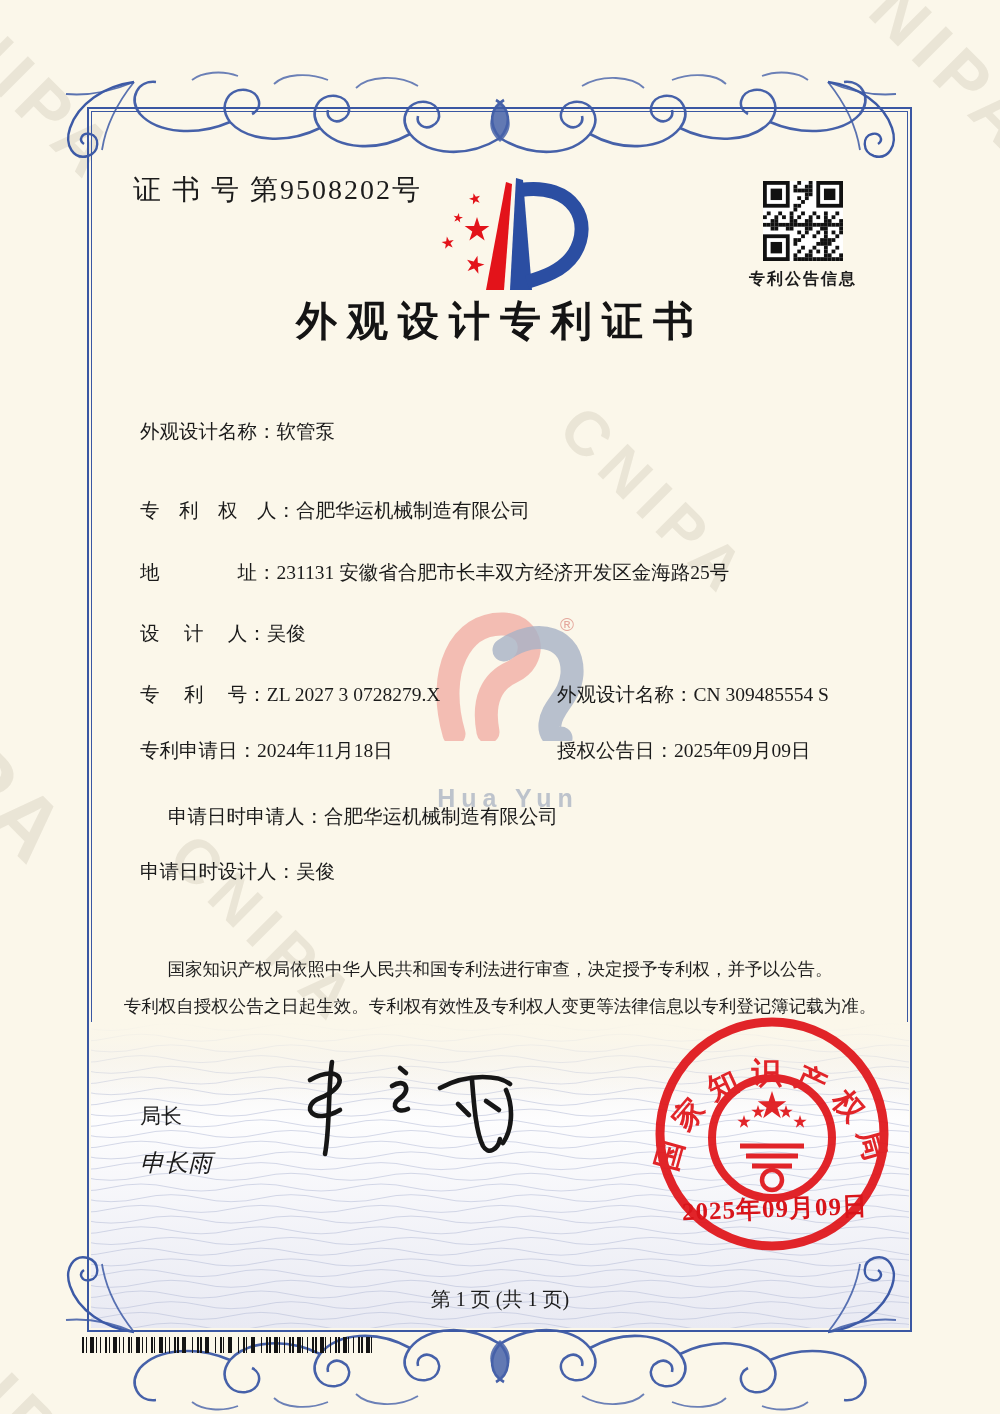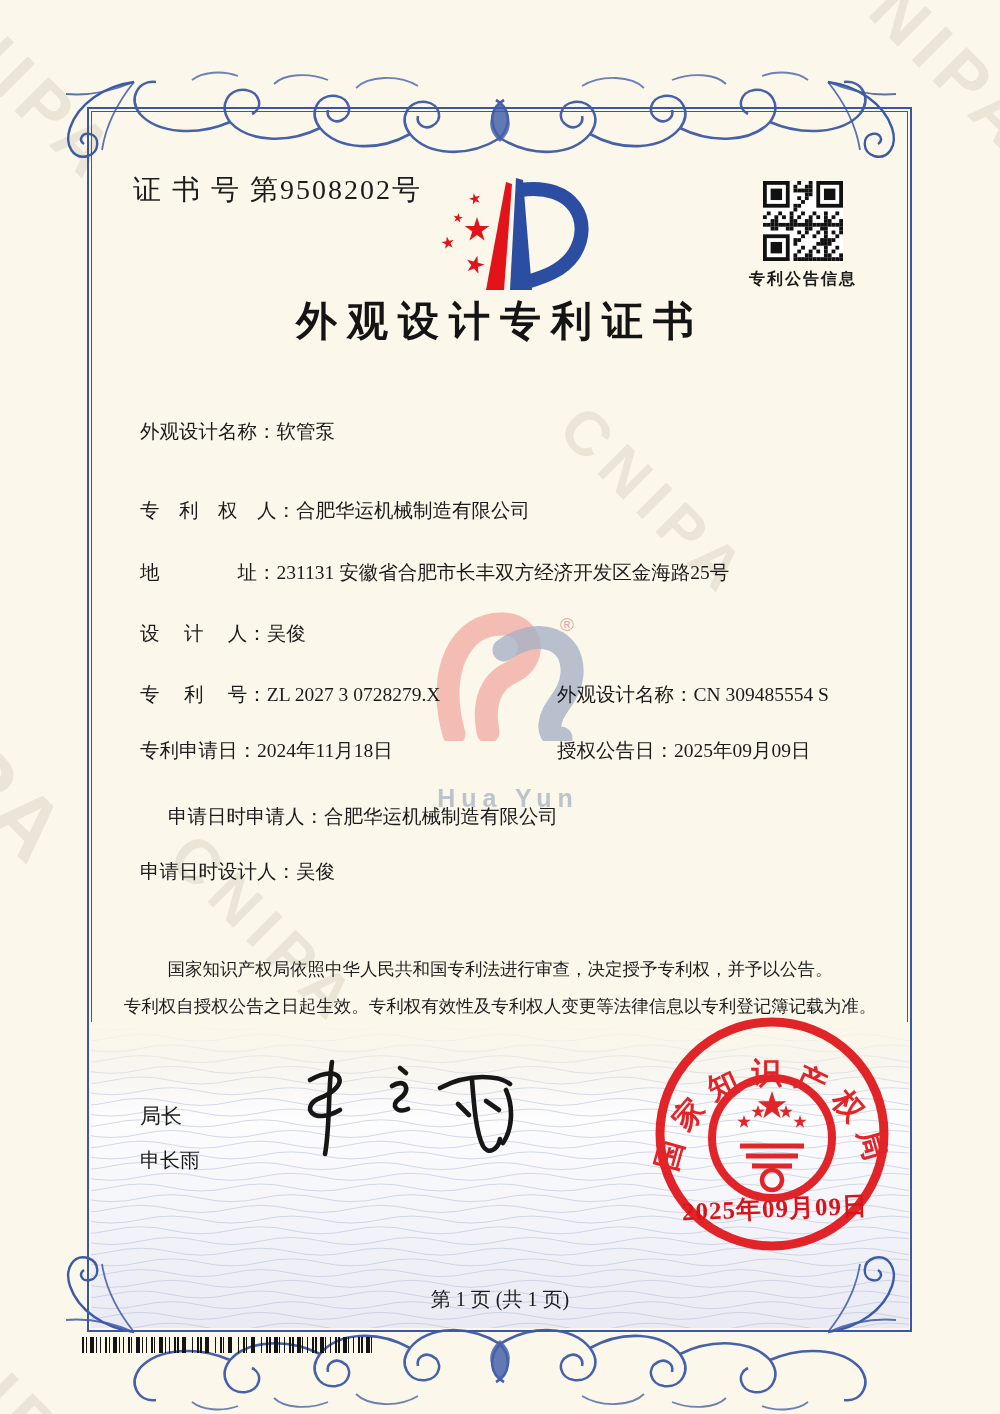--- a/index.html
+++ b/index.html
@@ -55,22 +55,22 @@
   .legal{position:absolute; left:105px; top:951px; width:790px; font-size:17.5px;
     line-height:37px; text-align:center; color:#1d1d1d; z-index:3;}
   
   .waves{position:absolute; left:91px; top:1022px; width:818px; height:306px; z-index:1;
     background:linear-gradient(180deg,#FBF7EA 0%,#F5F3F0 10%,#FDFDFE 32%,#E9EAF3 100%); overflow:hidden;}
   .waves-fade{position:absolute; left:0; top:0; width:100%; height:80px;
     background:linear-gradient(#FBF7EA,rgba(251,247,234,0));}
   
   .dir-title{position:absolute; left:140px; top:1102px; font-size:21px;
     font-family:Liberation Serif, serif; z-index:4;}
-  .dir-name{position:absolute; left:140px; top:1147px; font-size:20px;
-    font-family:"Liberation Sans",sans-serif; z-index:4;}
+  .dir-name{position:absolute; left:140px; top:1147px; font-size:24px;
+    font-family:"Liberation Sans",sans-serif; z-index:4;font-style:italic;}
   .sig{position:absolute; left:272px; top:1046px; width:260px; height:118px; z-index:4;}
   
   .seal{position:absolute; left:648px; top:1010px; width:248px; height:248px; z-index:5; opacity:0.93;}
   .seal-date{position:absolute; left:662px; top:1192px; width:226px; text-align:center;
     font-size:25px; font-weight:700; color:#D8141A; letter-spacing:1px;
     transform:rotate(-2deg); z-index:6;}
   
   .page-info{position:absolute; left:87px; top:1286px; width:826px; text-align:center;
     font-size:20px; z-index:4;}
   .barcode{position:absolute; left:82px; top:1337px; width:294px; height:16px; z-index:6;

